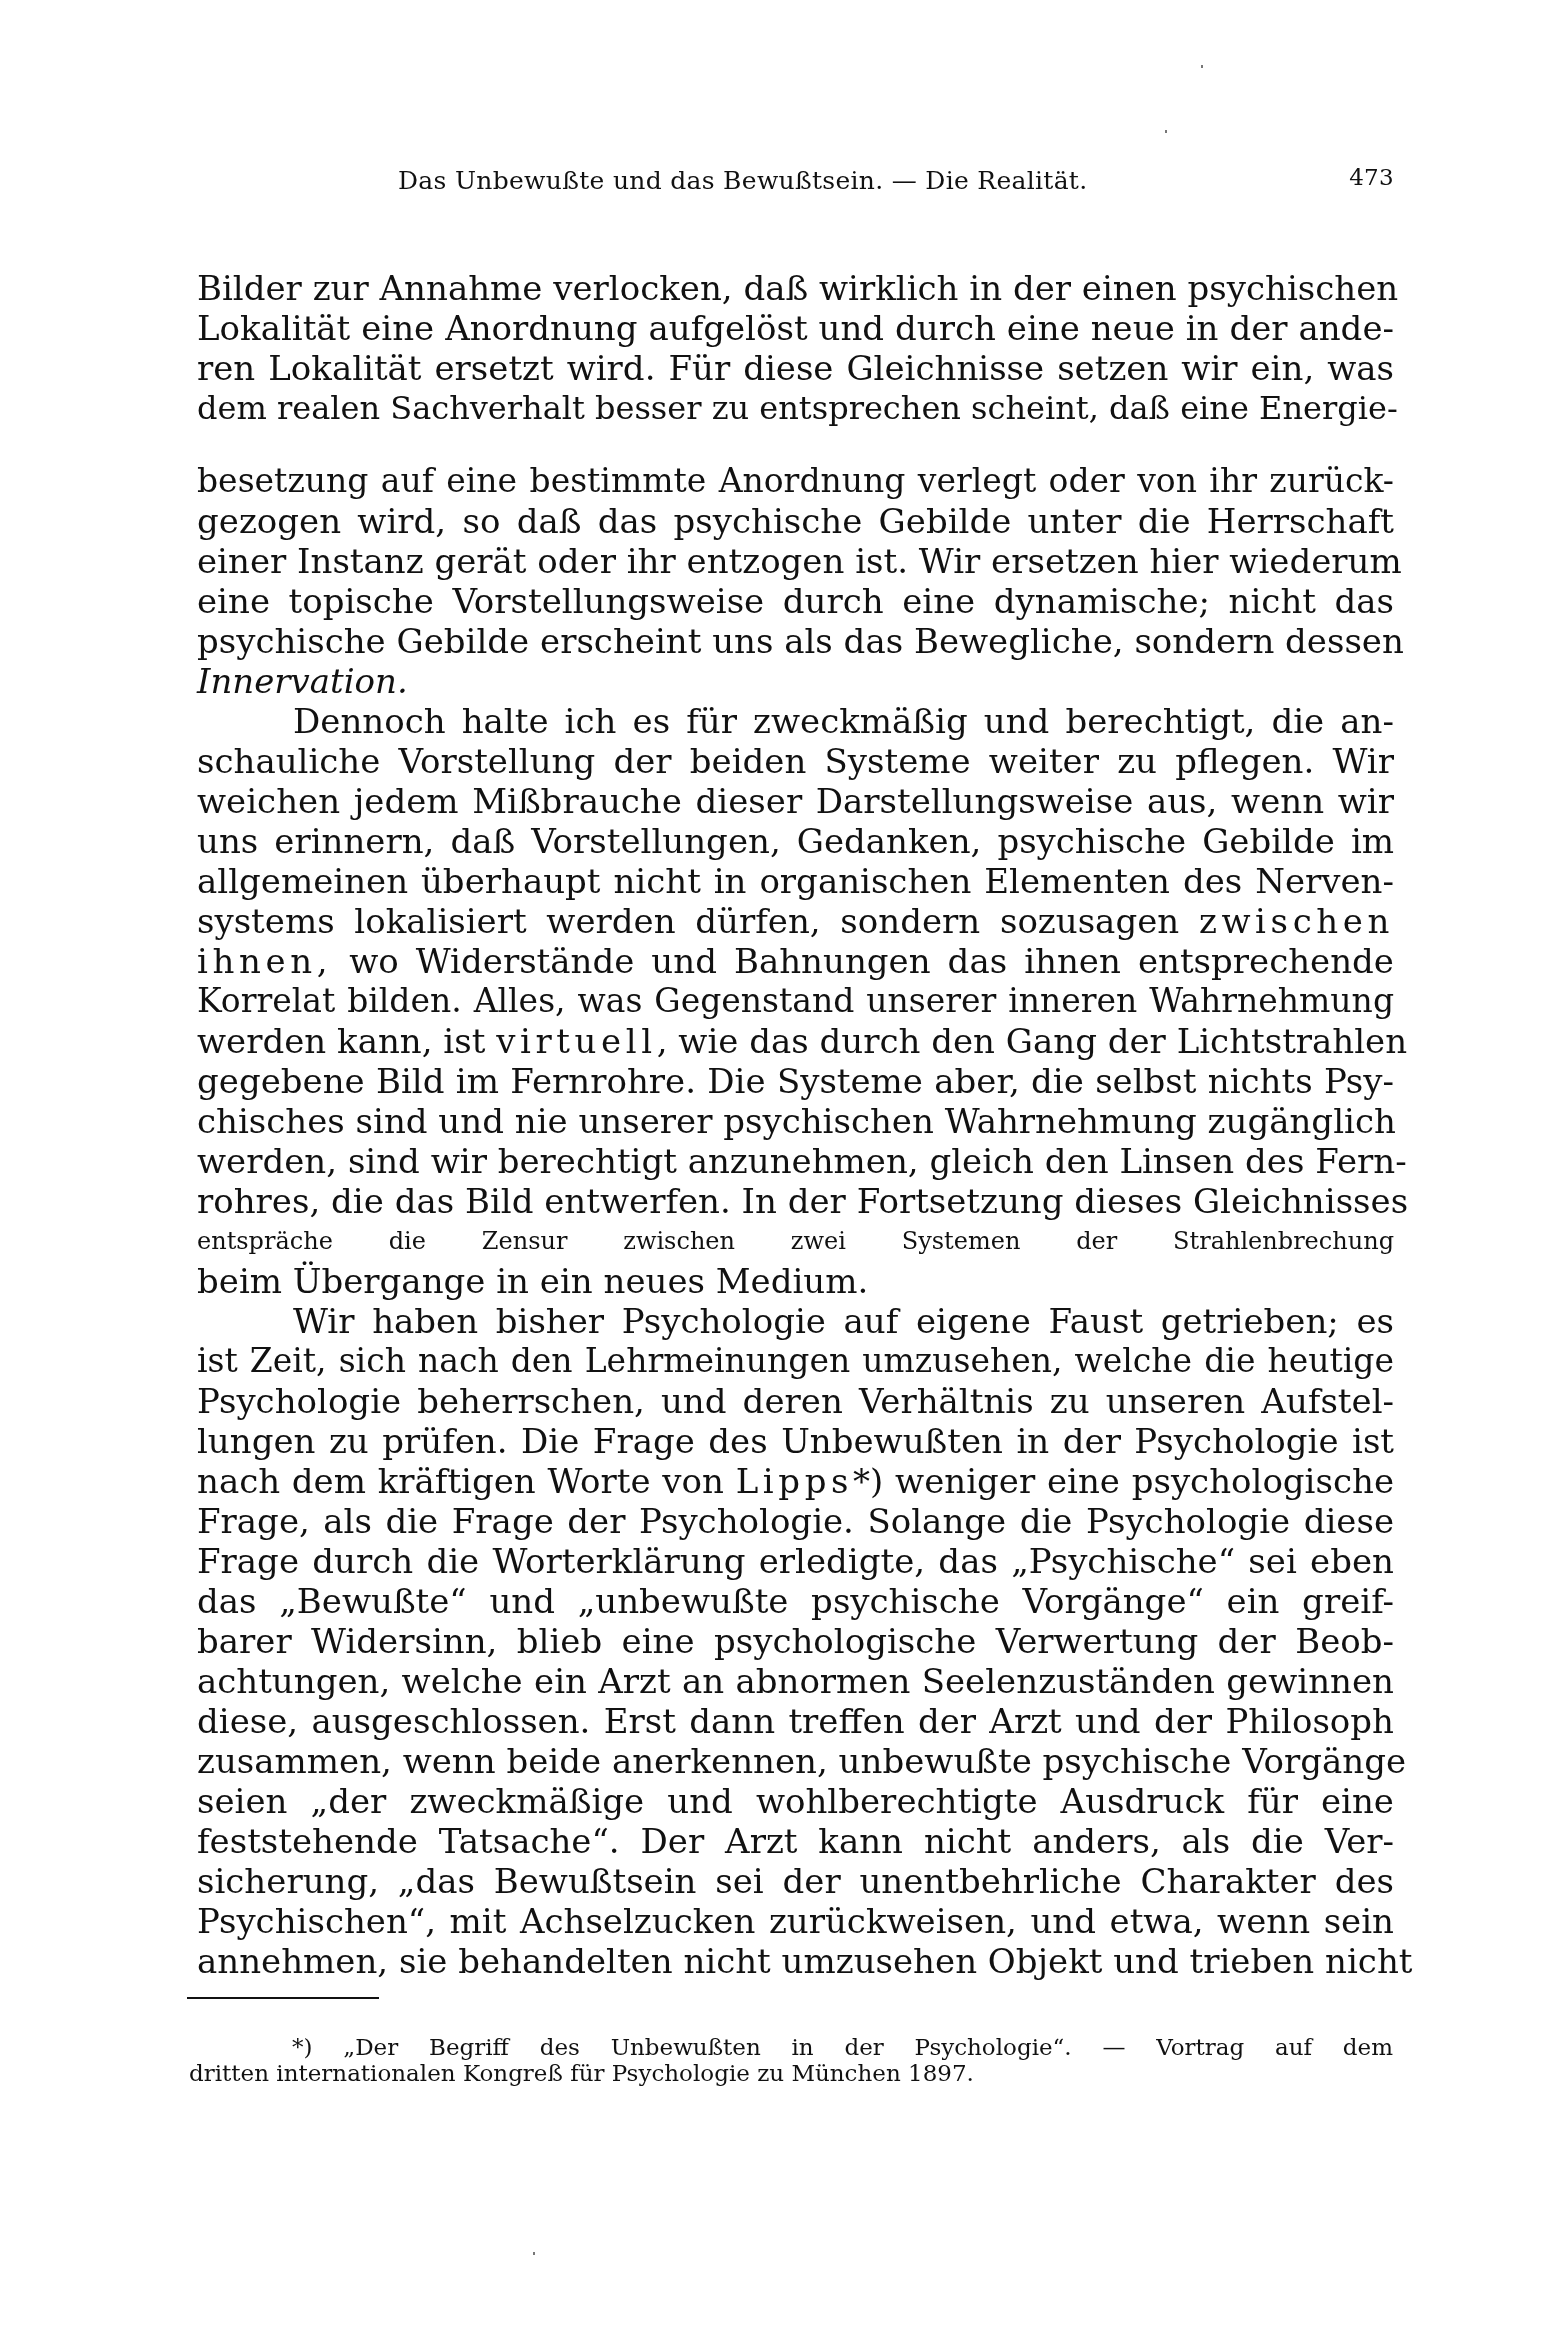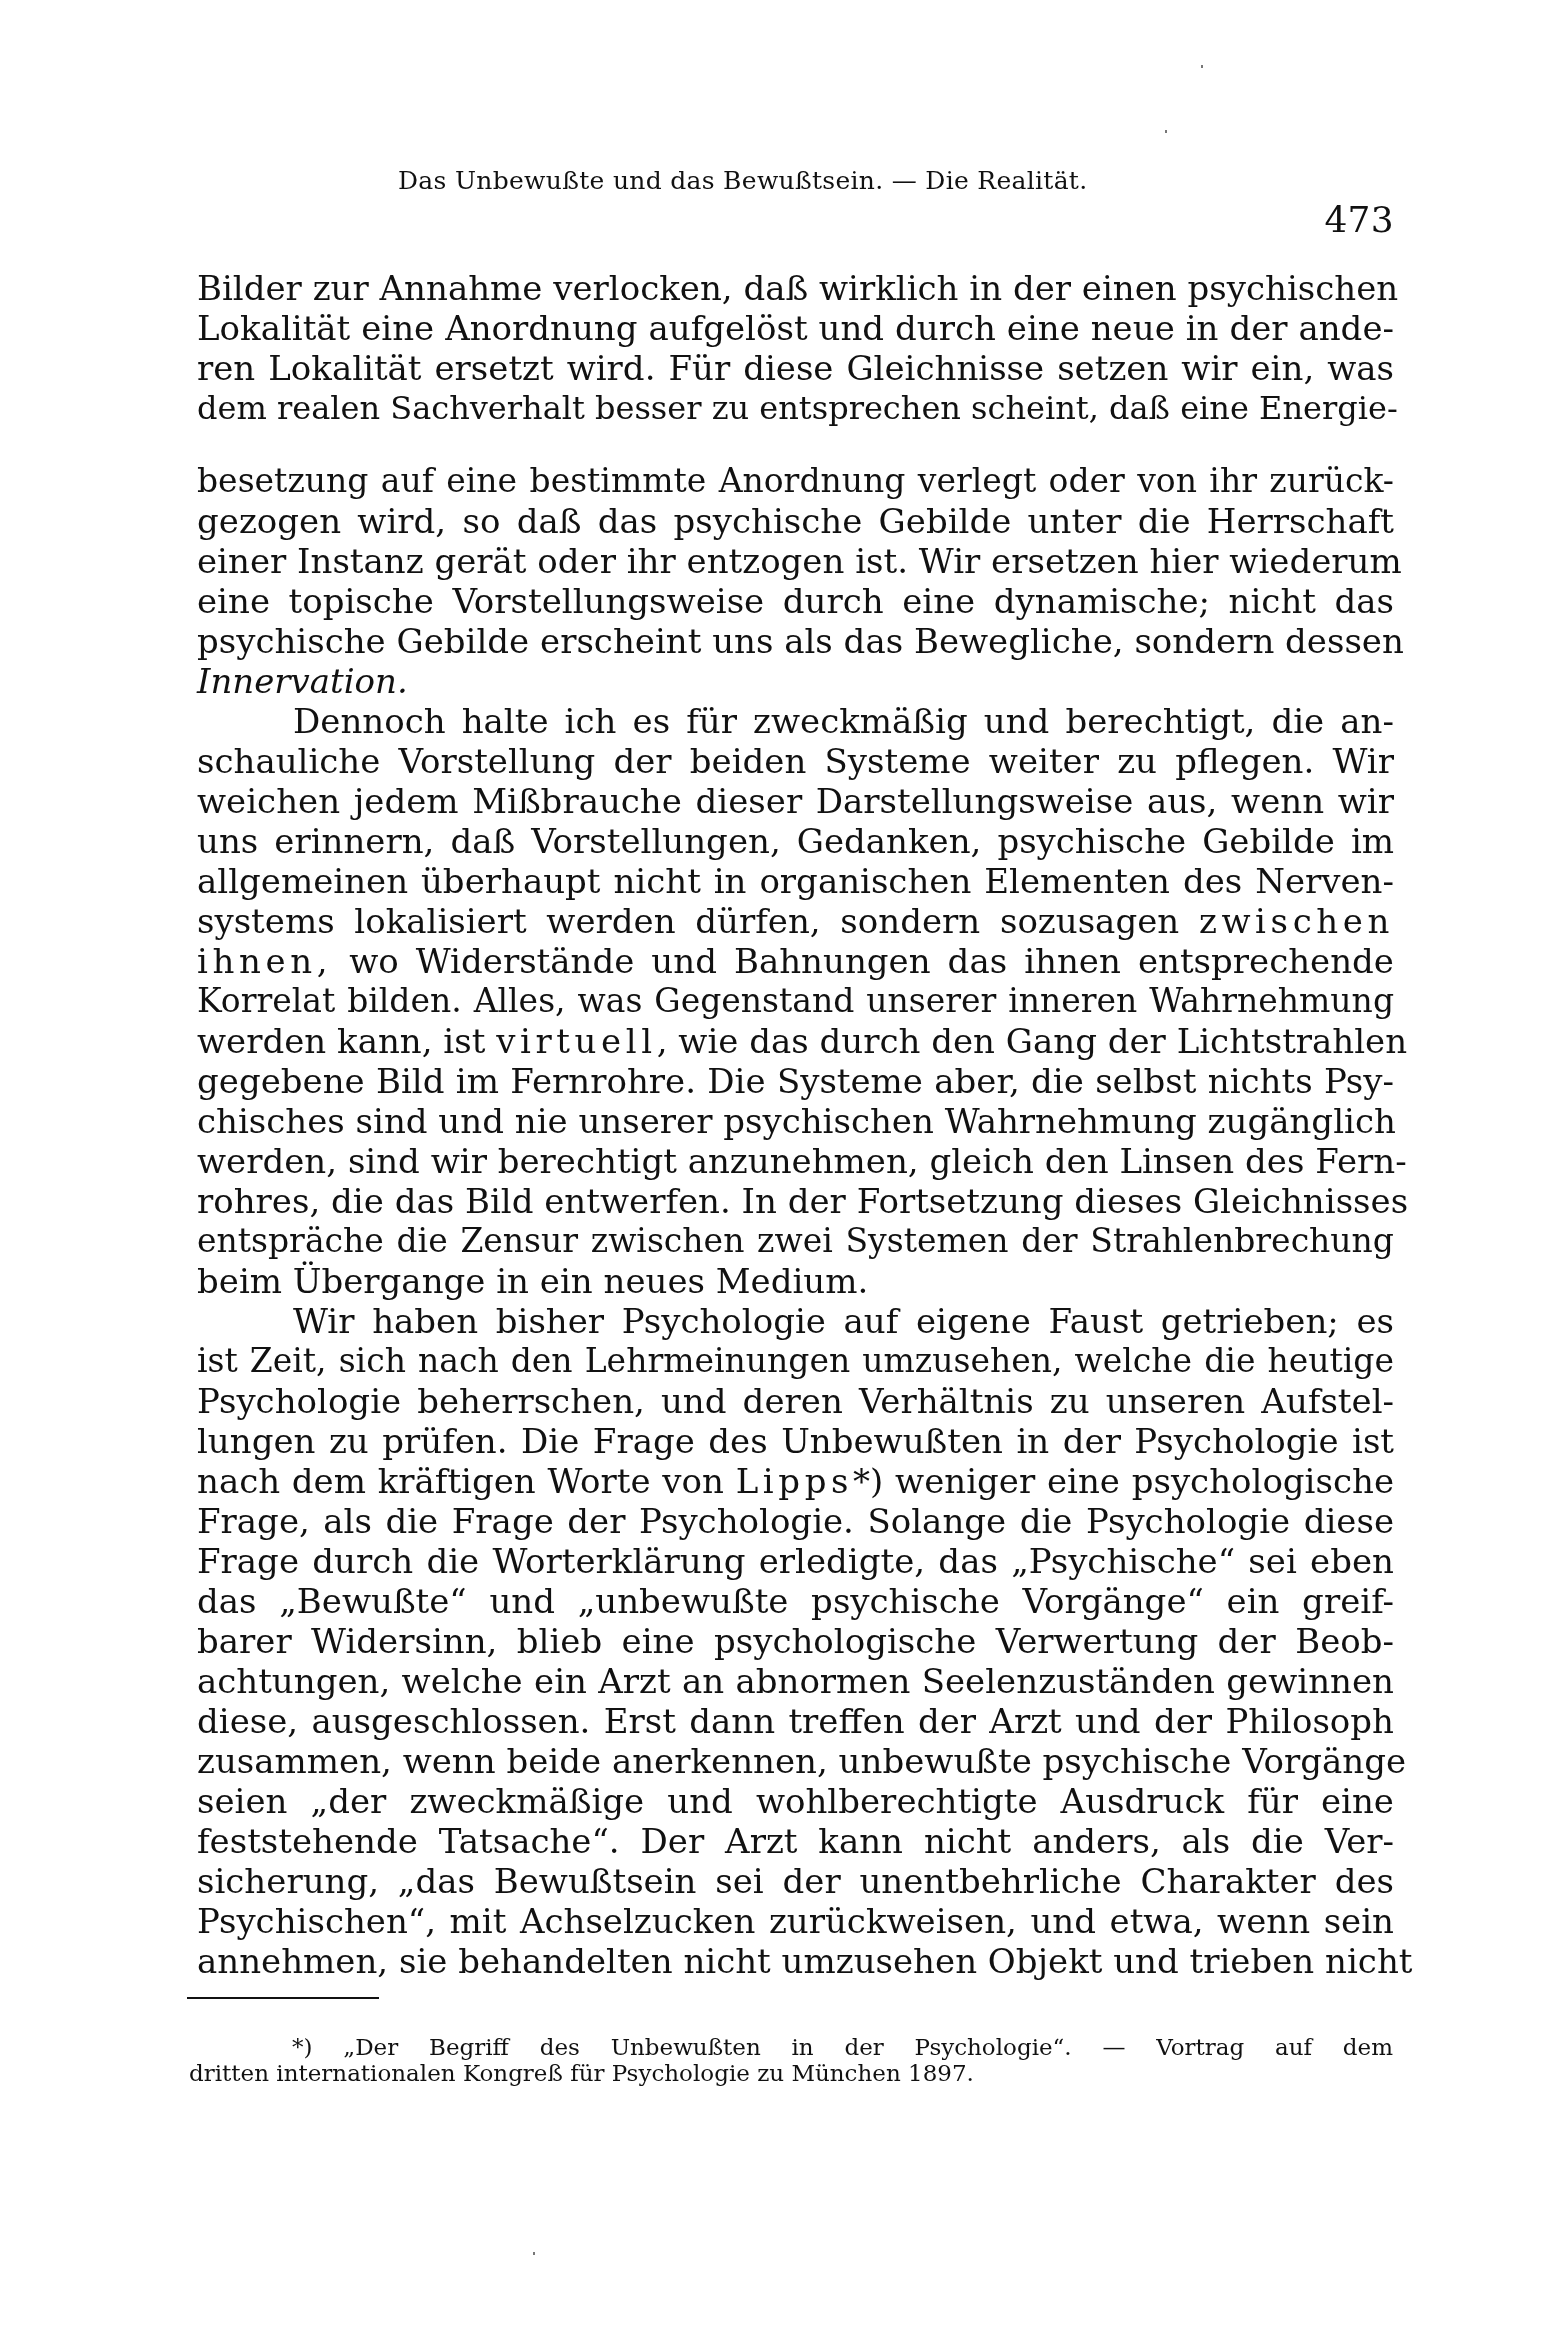--- a/index.html
+++ b/index.html
@@ -1,20 +1,20 @@
 <!DOCTYPE html>
 <html style="font-size:14.8px"><head>
 <meta charset="utf-8">
 <style>
   html, body { margin: 0; padding: 0; background: #ffffff; }
   body { width: 1566px; height: 2331px; position: relative; overflow: hidden; }
   .page { position: absolute; left: 0; top: 0; width: 1566px; height: 2331px; background: #ffffff; color: #111111; font-family: "DejaVu Serif", "Liberation Serif", serif; text-decoration: underline; }
   .running-head { position: absolute; top: 166px; left: 197px; width: 1197px; height: 37px; font-size: 25px; letter-spacing: 0.3px; }
   .running-head .title { position: absolute; left: 201px; top: 0; }
-  .running-head .pno { position: absolute; right: 0; top: -1.8px; font-size: 36px; margin-top: 35px; }
+  .running-head .pno { position: absolute; right: 0; top: -1.8px; font-size: 23px; }
   .body-text { position: absolute; left: 197px; top: 268px; width: 1197px; font-size: 34px; line-height: 40px; }
   .line { display: block; height: 40px; white-space: nowrap; text-align: justify; text-align-last: justify; overflow: visible; }
   .line.last { text-align-last: left; }
   .line.indent { padding-left: 96px; }
   .it { font-style: italic; }
   .sp { letter-spacing: 4.6px; }
   .fn-rule { position: absolute; left: 187px; top: 1997px; width: 192px; height: 1.8px; background: #111111; }
   .footnote { position: absolute; left: 189px; top: 2034px; width: 1204px; font-size: 23px; line-height: 26px; }
   .fn-line { display: block; height: 26px; white-space: nowrap; text-align: justify; text-align-last: justify; }
   .fn-line.indent { padding-left: 103px; }
@@ -53,21 +53,21 @@
       <span class="line">uns erinnern, daß Vorstellungen, Gedanken, psychische Gebilde im</span>
       <span class="line">allgemeinen überhaupt nicht in organischen Elementen des Nerven-</span>
       <span class="line"><span>systems lokalisiert werden dürfen, sondern sozusagen</span> <span class="sp">zwischen</span></span>
       <span class="line"><span class="sp">ihnen,</span> <span>wo Widerstände und Bahnungen das ihnen entsprechende</span></span>
       <span class="line" style="font-size: 33px;">Korrelat bilden. Alles, was Gegenstand unserer inneren Wahrnehmung</span>
       <span class="line" style="font-size: 34px;"><span>werden kann, ist</span> <span class="sp">virtuell</span><span>, wie das durch den Gang der Lichtstrahlen</span></span>
       <span class="line">gegebene Bild im Fernrohre. Die Systeme aber, die selbst nichts Psy-</span>
       <span class="line">chisches sind und nie unserer psychischen Wahrnehmung zugänglich</span>
       <span class="line" style="font-size: 34px;">werden, sind wir berechtigt anzunehmen, gleich den Linsen des Fern-</span>
       <span class="line" style="font-size: 34px;">rohres, die das Bild entwerfen. In der Fortsetzung dieses Gleichnisses</span>
-      <span class="line" style="font-size: 33px;">entspräche die Zensur zwischen zwei Systemen der Strahlenbrechung</span>
+      <span class="line" style="font-size: 24px;">entspräche die Zensur zwischen zwei Systemen der Strahlenbrechung</span>
       <span class="line last">beim Übergange in ein neues Medium.</span>
     </div>
 
     <div>
       <span class="line indent">Wir haben bisher Psychologie auf eigene Faust getrieben; es</span>
       <span class="line" style="font-size: 33px;">ist Zeit, sich nach den Lehrmeinungen umzusehen, welche die heutige</span>
       <span class="line">Psychologie beherrschen, und deren Verhältnis zu unseren Aufstel-</span>
       <span class="line">lungen zu prüfen. Die Frage des Unbewußten in der Psychologie ist</span>
       <span class="line"><span>nach dem kräftigen Worte von</span> <span class="sp">Lipps</span><span>*) weniger eine psychologische</span></span>
       <span class="line">Frage, als die Frage der Psychologie. Solange die Psychologie diese</span>

